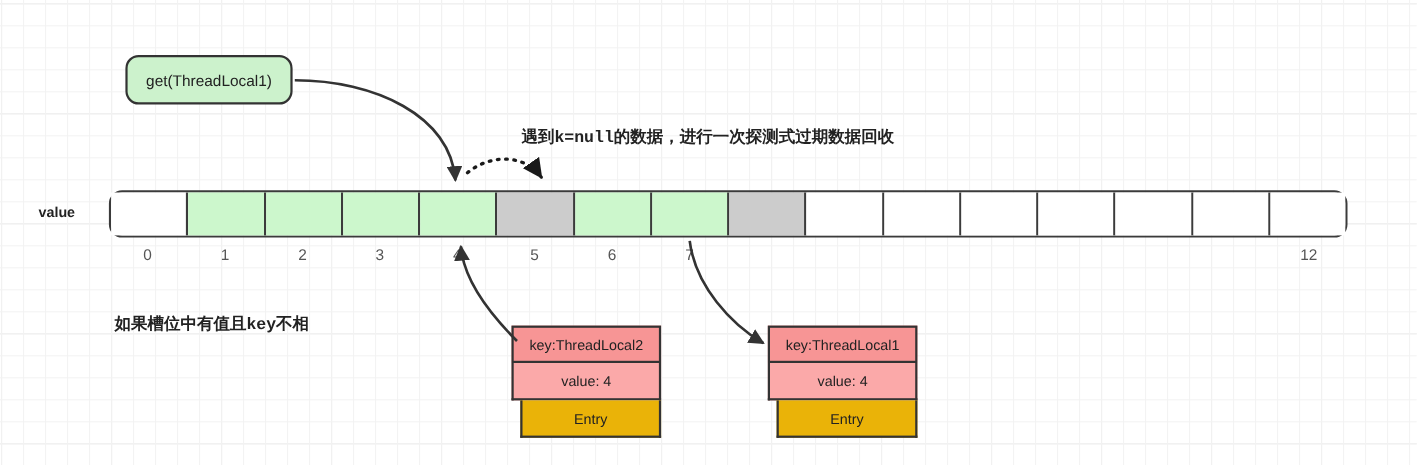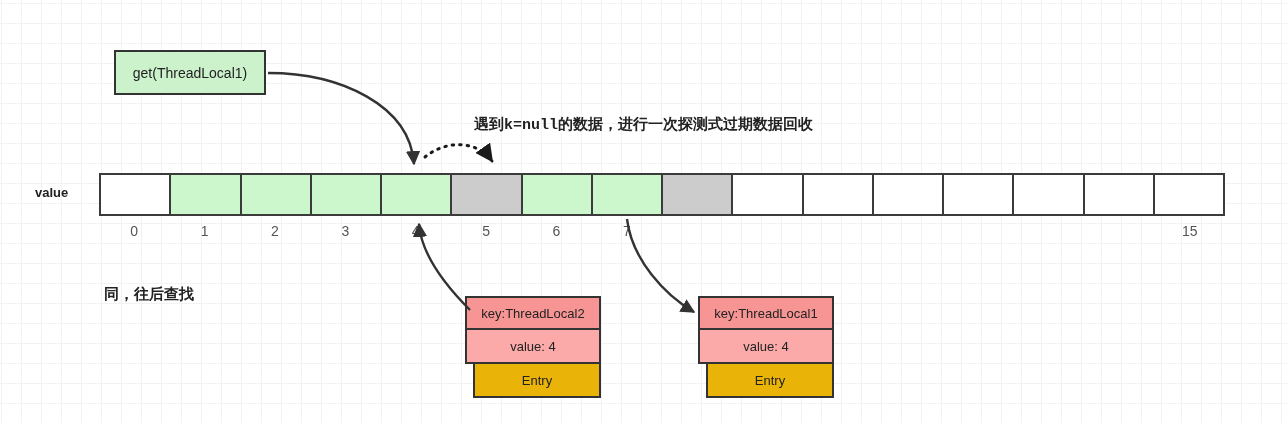--- a/index.html
+++ b/index.html
@@ -23,21 +23,21 @@
     background-image:
       linear-gradient(to right, #f2f2f2 1px, transparent 1px),
       linear-gradient(to bottom, #f2f2f2 1px, transparent 1px),
       linear-gradient(to right, #e6e6e6 1px, transparent 1px),
       linear-gradient(to bottom, #e6e6e6 1px, transparent 1px);
     background-size: 20px 20px, 20px 20px, 100px 100px, 100px 100px;
     background-position: 1px 3px, 1px 3px, 1px 3px, 1px 3px;
   }
 
   
-  .abs { position: absolute; }
+  .abs { position: absolute; border-radius: 12px; }
 
   
   #get-box {
     left: 114px; top: 50px;
     width: 152px; height: 45px;
     background: #ccf2cc;
     border: 2px solid #333333;
     display: flex;
     align-items: center;
     justify-content: center;
@@ -134,21 +134,21 @@
 
 <div id="canvas"></div>
 
 <div class="abs" id="get-box">
   <span>get(ThreadLocal1)</span>
 </div>
 
 <div class="abs annotation" id="note-top">遇到k=null的数据，进行一次探测式过期数据回收</div>
 
 <div class="abs annotation" id="note-left">
-  <div>同，往后查找</div>
+  <div>如果槽位中有值且key不相</div>
 </div>
 
 <div class="abs" id="table-label">value</div>
 
 <div class="abs" id="array-row">
     <div class="cell "></div>
     <div class="cell green"></div>
     <div class="cell green"></div>
     <div class="cell green"></div>
     <div class="cell green"></div>
@@ -174,21 +174,21 @@
     <div class="idx">5</div>
     <div class="idx">6</div>
     <div class="idx">7</div>
     <div class="idx"></div>
     <div class="idx"></div>
     <div class="idx"></div>
     <div class="idx"></div>
     <div class="idx"></div>
     <div class="idx"></div>
     <div class="idx"></div>
-    <div class="idx">15</div>
+    <div class="idx">12</div>
   </div>
 
 <div class="abs entry-card" id="entry-card-1">
   <div class="row key">key:ThreadLocal2</div>
   <div class="row value">value: 4</div>
   <div class="row entry">Entry</div>
 </div>
 
 <div class="abs entry-card" id="entry-card-2">
   <div class="row key">key:ThreadLocal1</div>

